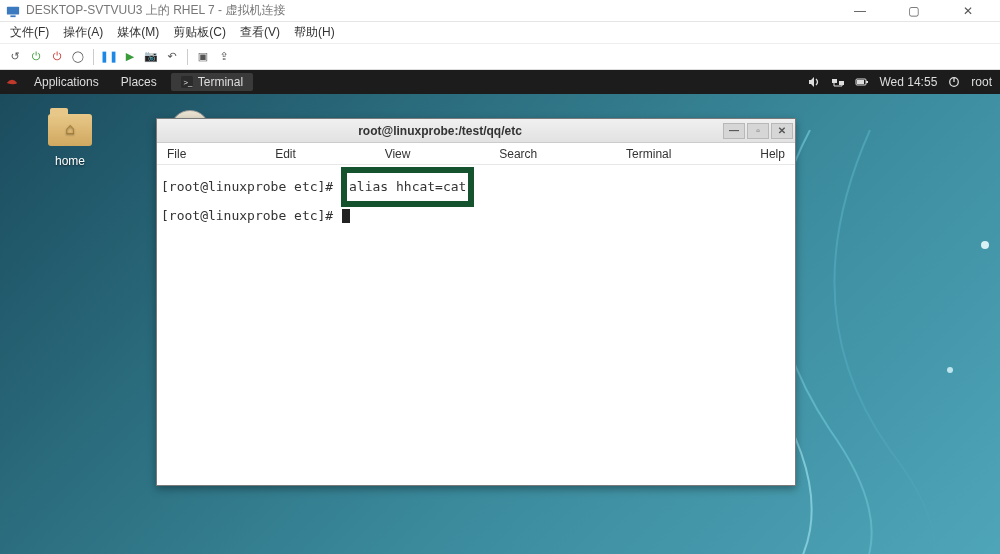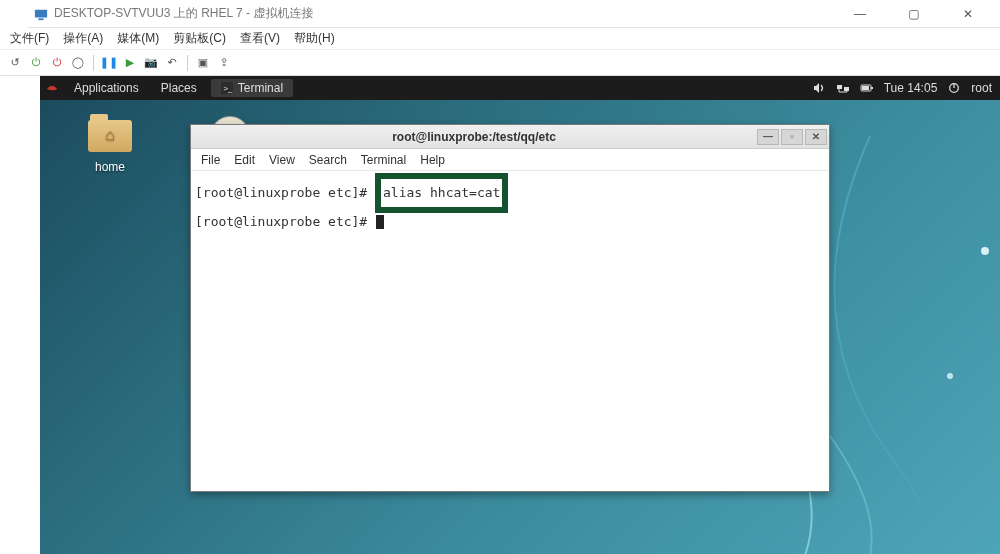--- a/index.html
+++ b/index.html
@@ -6,29 +6,28 @@
     body {
       font-family: "Segoe UI", Tahoma, sans-serif;
       font-size: 12px;
       width: 1000px;
       height: 554px;
       overflow: hidden;
       background: #fff;
     }
     
     .win-titlebar {
-      height: 28px;
+      height: 22px;
       background: #fff;
       border-bottom: 1px solid #e5e5e5;
       display: flex;
       align-items: center;
       padding: 0 6px;
       color: #777;
       font-size: 12px;
-      margin-left: 28px;
     }
     .win-titlebar .icon-vm {
       width: 14px; height: 14px;
       display: inline-flex; align-items: center; justify-content: center;
       margin-right: 6px;
     }
     .win-titlebar .title { flex: 1; }
     .win-titlebar .win-ctrls { display: flex; gap: 18px; padding-right: 8px; }
     .win-ctrl { width: 36px; text-align: center; color: #555; cursor: default; font-size: 12px; }
     
@@ -59,21 +58,20 @@
       border-radius: 2px;
       font-size: 11px;
     }
     .tb-sep { width: 1px; height: 16px; background: #ccc; margin: 0 3px; }
     
     .vm-viewport {
       position: relative;
       height: calc(554px - 22px - 22px - 26px);
       background: linear-gradient(135deg, #1a4a5c 0%, #2a6b7c 30%, #3a8a9c 60%, #4fa5b8 100%);
       overflow: hidden;
-      margin-left: 40px;
     }
     
     .swoosh {
       position: absolute;
       right: -80px; top: 60px;
       width: 420px; height: 500px;
       pointer-events: none;
     }
     
     .gnome-topbar {
@@ -134,21 +132,21 @@
       background: #c8cfd7; border: 1px solid #888; border-radius: 3px;
     }
     .disc-shape {
       width: 40px; height: 40px; border-radius: 50%;
       background: radial-gradient(circle at 45% 40%, #fff 0 12%, #ccc 13% 22%, #e9e2d0 23% 100%);
       border: 1px solid #999;
     }
     
     .term-window {
       position: absolute;
-      top: 48px; left: 150px;
+      top: 48px; left: 156px;
       width: 640px; height: 368px;
       background: #fff;
       border: 1px solid #7a7a7a;
       box-shadow: 0 3px 8px rgba(0,0,0,.35);
       z-index: 10;
     }
     .term-titlebar {
       height: 24px;
       background: linear-gradient(#f0f0f0, #e2e2e2);
       border-bottom: 1px solid #ccc;
@@ -162,20 +160,21 @@
       background: #d6d6d6; border: 1px solid #b8b8b8;
       display: inline-flex; align-items: center; justify-content: center;
       font-size: 10px; color: #555;
     }
     .term-menubar {
       height: 22px;
       display: flex; align-items: center; gap: 14px;
       padding: 0 10px;
       font-size: 12px; color: #333;
       border-bottom: 1px solid #e8e8e8;
+      justify-content: space-between;
     }
     .term-body {
       padding: 2px 4px;
       font-family: "DejaVu Sans Mono", "Liberation Mono", monospace;
       font-size: 13px;
       color: #333;
       line-height: 1.35;
       position: relative;
     }
     .prompt { white-space: pre; }
@@ -277,21 +276,21 @@
             <path d="M3 8v3h8V8" fill="none" stroke="#ddd"></path>
           </svg>
       </span>
       <span class="tray-icon">
         <svg viewBox="0 0 14 14" width="14" height="14">
             <rect x="1" y="4" width="10" height="6" rx="1" fill="none" stroke="#ddd"></rect>
             <rect x="2" y="5" width="7" height="4" fill="#ddd"></rect>
             <rect x="11" y="6" width="2" height="2" fill="#ddd"></rect>
           </svg>
       </span>
-      <span>Tue 14:05</span>
+      <span>Wed 14:55</span>
       <span class="tray-icon">
         <svg viewBox="0 0 14 14" width="12" height="12">
             <circle cx="7" cy="7" r="5" fill="none" stroke="#ddd" stroke-width="1.5"></circle>
             <line x1="7" y1="2" x2="7" y2="7" stroke="#ddd" stroke-width="1.5"></line>
           </svg>
       </span>
       <span>root</span>
     </div>
   </div>
 

